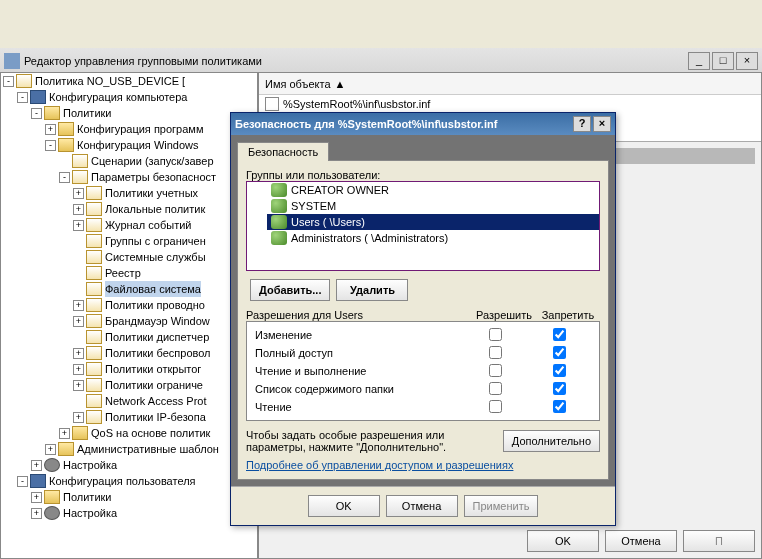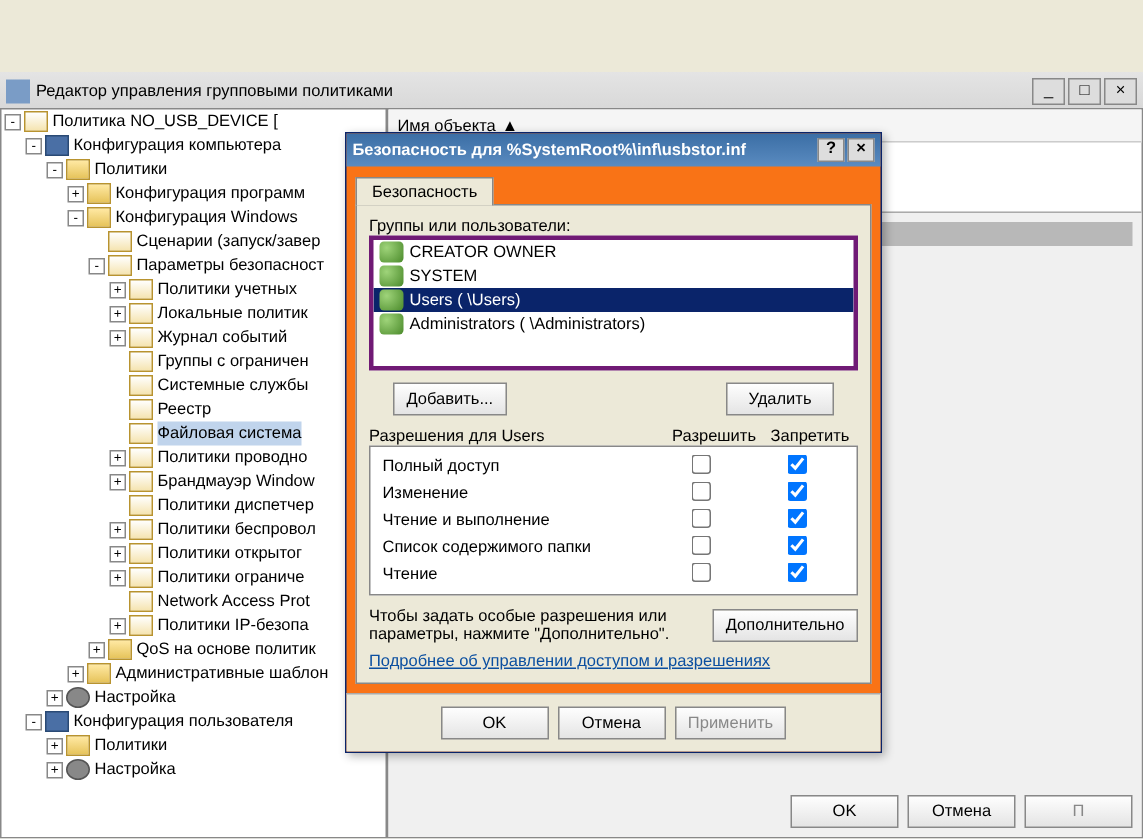--- a/index.html
+++ b/index.html
@@ -36,32 +36,32 @@
 .ico-gear { background: #888; border: 1px solid #555; border-radius: 50%; }
 .tree .lbl.sel { background: #c0d4ec; }
 
 .backpanel { position: absolute; top: 68px; left: 0; right: 0; bottom: 0; background: #f0f0f0; border-top: 1px solid #aaa; padding: 6px; }
 .backpanel .bhead { background: #b8b8b8; color: #fff; padding: 2px 4px; font-weight: bold; }
 .backpanel .btxt { padding: 2px 0; color: #333; }
 .backbtns { position: absolute; bottom: 6px; right: 6px; display: flex; gap: 6px; }
 .btn { min-width: 72px; height: 22px; border: 1px solid #888; background: linear-gradient(#fefefe,#e4e4e4); text-align: center; line-height: 20px; padding: 0 8px; cursor: pointer; }
 .btn.disabled { color: #888; }
 
-.dialog { position: absolute; left: 230px; top: 88px; width: 358px; background: #f97316; border: 1px solid #0a246a; box-shadow: 2px 2px 6px rgba(0,0,0,.3); }
+.dialog { position: absolute; left: 230px; top: 112px; width: 386px; background: #737373; border: 1px solid #0a246a; box-shadow: 2px 2px 6px rgba(0,0,0,.3); }
 .dlg-title { height: 22px; background: linear-gradient(#3b6ea5,#5a8bc0); color: #fff; display: flex; align-items: center; padding: 0 4px; font-weight: bold; }
 .dlg-title .t { flex: 1; overflow: hidden; text-overflow: ellipsis; white-space: nowrap; }
 .dlg-title .dbtn { width: 18px; height: 16px; background: #ddd; border: 1px solid #888; margin-left: 2px; color: #000; text-align: center; line-height: 12px; }
 .dlg-body { padding: 6px; }
 .tab { display: inline-block; padding: 3px 10px; border: 1px solid #888; border-bottom: none; background: #ece9d8; position: relative; top: 1px; }
 .tabpage { border: 1px solid #888; background: #ece9d8; padding: 8px; }
-.listbox { height: 90px; border: 3px solid #701a75; background: #fff; overflow: auto; }
+.listbox { height: 90px; border: 1px solid #701a75; background: #fff; overflow: auto; padding-left: 20px; }
 .listbox .item { display: flex; align-items: center; height: 16px; padding: 0 4px; }
 .listbox .item.sel { background: #0a246a; color: #fff; }
 .grp-ico { width: 16px; height: 14px; margin-right: 4px; background: radial-gradient(circle at 30% 30%, #9fd47a, #4a8a2a); border-radius: 3px; }
-.listbtns { display: flex; justify-content: space-between; gap: 6px; margin: 8px 16px; }
+.listbtns { display: flex; justify-content: flex-start; gap: 6px; margin: 8px 4px; font-weight: bold; }
 
 .permhdr { display: flex; margin-top: 4px; }
 .permhdr .pname { flex: 1; }
 .permhdr .pcol { width: 64px; text-align: center; }
 .permbox { border: 1px solid #888; background: #fff; padding: 4px 0; }
 .permrow { display: flex; align-items: center; height: 18px; padding: 0 8px; }
 .permrow .pname { flex: 1; }
 .permrow .pcol { width: 64px; text-align: center; }
 .cb { width: 13px; height: 13px; }
 
@@ -415,26 +415,26 @@
         <div class="btn">Добавить...</div>
         <div class="btn">Удалить</div>
       </div>
       <div class="permhdr">
         <div class="pname">Разрешения для Users</div>
         <div class="pcol">Разрешить</div>
         <div class="pcol">Запретить</div>
       </div>
       <div class="permbox" id="perm-list">
           <div class="permrow">
-            <div class="pname">Полный доступ</div>
+            <div class="pname">Изменение</div>
             <div class="pcol"><input type="checkbox" class="cb" style=""></div>
             <div class="pcol"><input type="checkbox" class="cb" checked="" style=""></div>
           </div>
           <div class="permrow">
-            <div class="pname">Изменение</div>
+            <div class="pname">Полный доступ</div>
             <div class="pcol"><input type="checkbox" class="cb" style=""></div>
             <div class="pcol"><input type="checkbox" class="cb" checked="" style=""></div>
           </div>
           <div class="permrow">
             <div class="pname">Чтение и выполнение</div>
             <div class="pcol"><input type="checkbox" class="cb" style=""></div>
             <div class="pcol"><input type="checkbox" class="cb" checked="" style=""></div>
           </div>
           <div class="permrow">
             <div class="pname">Список содержимого папки</div>

